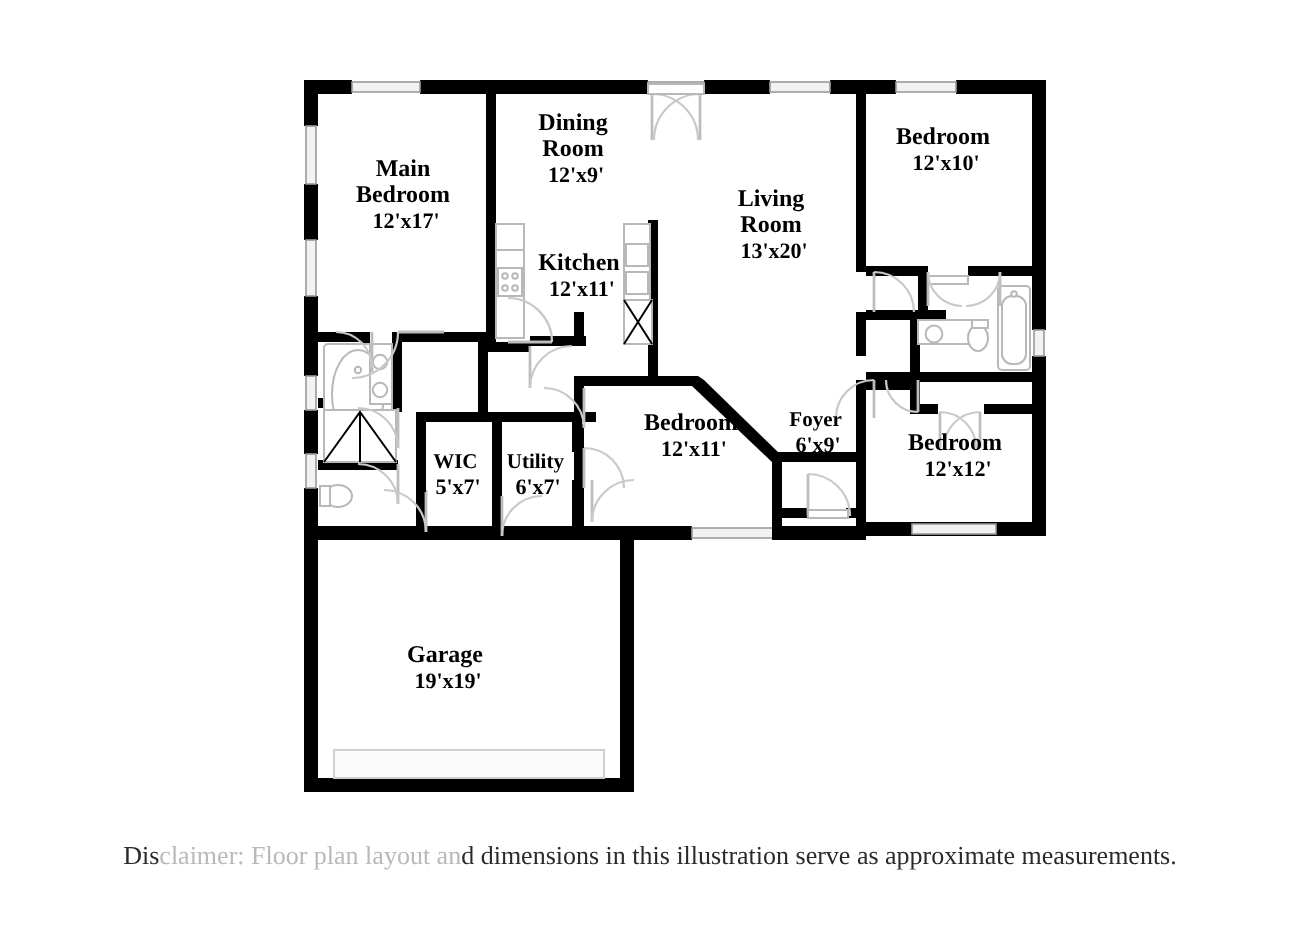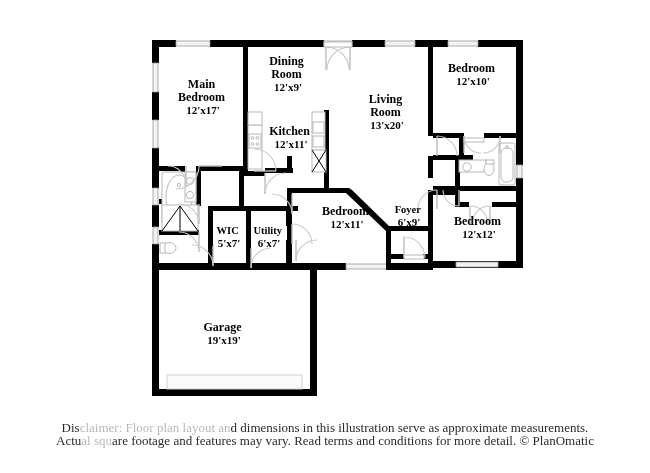--- a/index.html
+++ b/index.html
@@ -321,15 +321,14 @@
 
       <text class="room-label">
         <tspan x="224" y="331">Garage</tspan>
         <tspan class="dim" x="224" y="344">19'x19'</tspan>
       </text>
     </g>
   </svg>
 
   <div class="disclaimer">
     <span class="disc-line"><span>Dis</span><span class="disc-faded">claimer: Floor plan layout an</span><span>d dimensions in this illustration serve as approximate measurements.</span></span>
-    <span class="disc-line"><span>Actu</span><span class="disc-faded">al squ</span><span>are footage and features may vary. Read terms and conditions for more detail. © PlanOmatic</span></span>
   </div>
 </div>
 
 </body></html>

